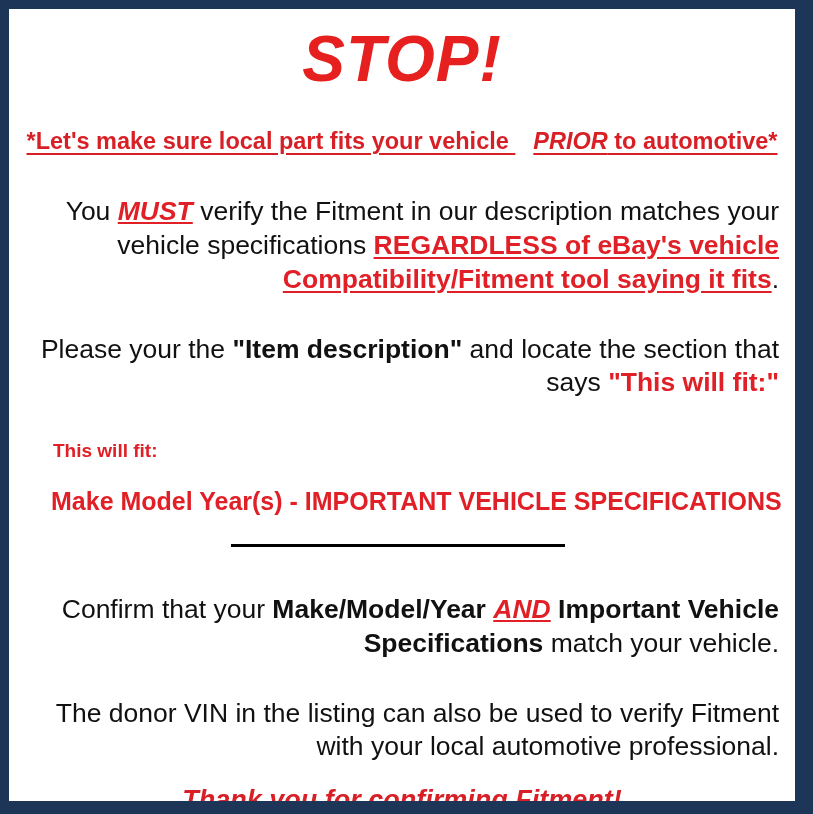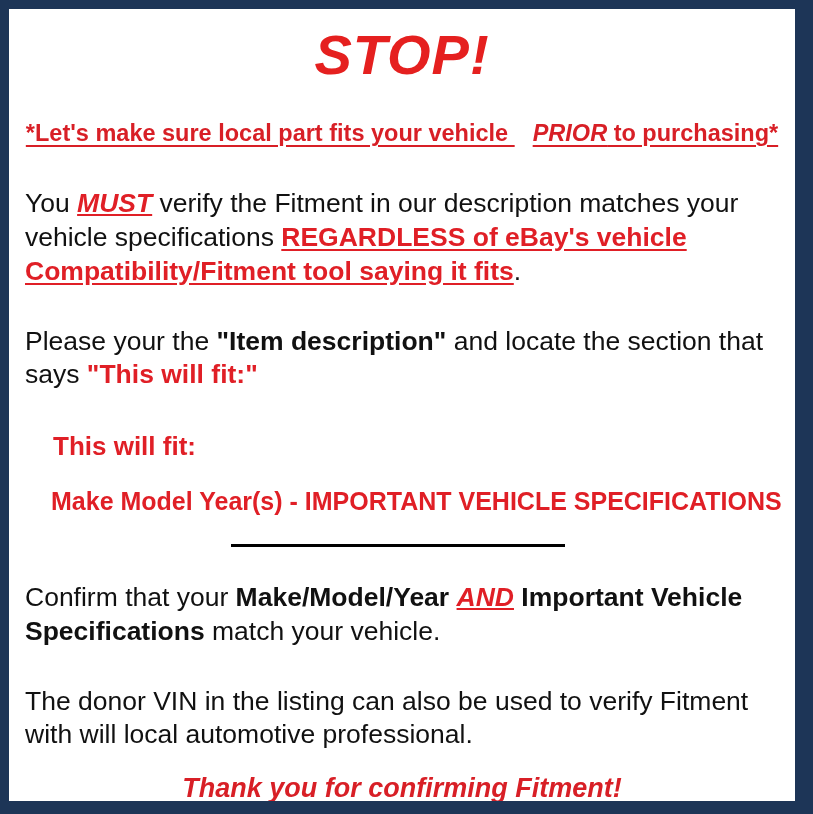--- a/index.html
+++ b/index.html
@@ -28,21 +28,21 @@
     height: 100%;
     box-sizing: border-box;
     background: #ffffff;
   }
 
   .stop-heading {
     text-align: center;
     color: #e5201f;
     font-weight: bold;
     font-style: italic;
-    font-size: 56px;
+    font-size: 64px;
     line-height: 1;
     letter-spacing: 1px;
     margin: 0;
     padding-top: 18px;
   }
 
   .tagline {
     text-align: center;
     color: #d81f26;
     font-weight: bold;
@@ -53,30 +53,30 @@
     margin: 0;
     padding-top: 38px;
     white-space: nowrap;
   }
   .tagline .ital {
     font-style: italic;
     margin-left: 18px;
   }
 
   .para {
-    text-align: left;
+    text-align: right;
     color: #111111;
     font-size: 26.5px;
     line-height: 1.28;
     margin: 0;
     padding: 0 16px;
   }
   .para-must   { padding-top: 40px; }
   .para-view   { padding-top: 36px; }
-  .para-confirm{ padding-top: 34px; }
+  .para-confirm{ padding-top: 46px; }
   .para-vin    { padding-top: 36px; }
 
   .red-strong-ital-und {
     color: #e01f26;
     font-weight: bold;
     font-style: italic;
     text-decoration: underline;
     text-underline-offset: 2px;
   }
   .red-strong-und {
@@ -104,21 +104,21 @@
     color: #111111;
     font-style: italic;
     font-size: 26px;
     line-height: 1.1;
     text-decoration: underline;
     text-underline-offset: 3px;
   }
   .will-fit {
     color: #e01f26;
     font-weight: bold;
-    font-size: 26px;
+    font-size: 19px;
     line-height: 1.15;
     padding-top: 4px;
     margin-left: -4px;
   }
   .spec-line {
     color: #e01f26;
     font-weight: bold;
     font-size: 25px;
     line-height: 1.1;
     padding-top: 26px;
@@ -150,21 +150,21 @@
 </style>
 </head>
 <body>
 
 <div class="notice-frame">
   <div class="inner">
 
     <h1 class="stop-heading">STOP!</h1>
 
     <p class="tagline">
-      <span>*Let's make sure local part fits your vehicle </span><span class="ital">PRIOR</span><span> to purchasing*</span>
+      <span>*Let's make sure local part fits your vehicle </span><span class="ital">PRIOR</span><span> to automotive*</span>
     </p>
 
     <p class="para para-must">
       <span>You </span><span class="red-strong-ital-und">MUST</span><span> verify the Fitment in our description matches your vehicle specifications </span><span class="red-strong-und">REGARDLESS of eBay's vehicle Compatibility/Fitment tool saying it fits</span><span>.</span>
     </p>
 
     <p class="para para-view">
       <span>Please your the </span><span class="blk-strong">"Item description"</span><span> and locate the section that says </span><span class="red-strong">"This will fit:"</span>
     </p>
 
@@ -174,18 +174,18 @@
     </div>
 
     <div class="divider-wrap">
       <div class="divider"></div>
     </div>
 
     <p class="para para-confirm">
       <span>Confirm that your </span><span class="blk-strong">Make/Model/Year</span><span> </span><span class="red-strong-ital-und">AND</span><span> </span><span class="blk-strong">Important Vehicle Specifications</span><span> match your vehicle.</span>
     </p>
 
-    <p class="para para-vin">The donor VIN in the listing can also be used to verify Fitment with will local automotive professional.</p>
+    <p class="para para-vin">The donor VIN in the listing can also be used to verify Fitment with your local automotive professional.</p>
 
     <p class="thanks">Thank you for confirming Fitment!</p>
 
   </div>
 </div>
 
 </body></html>

